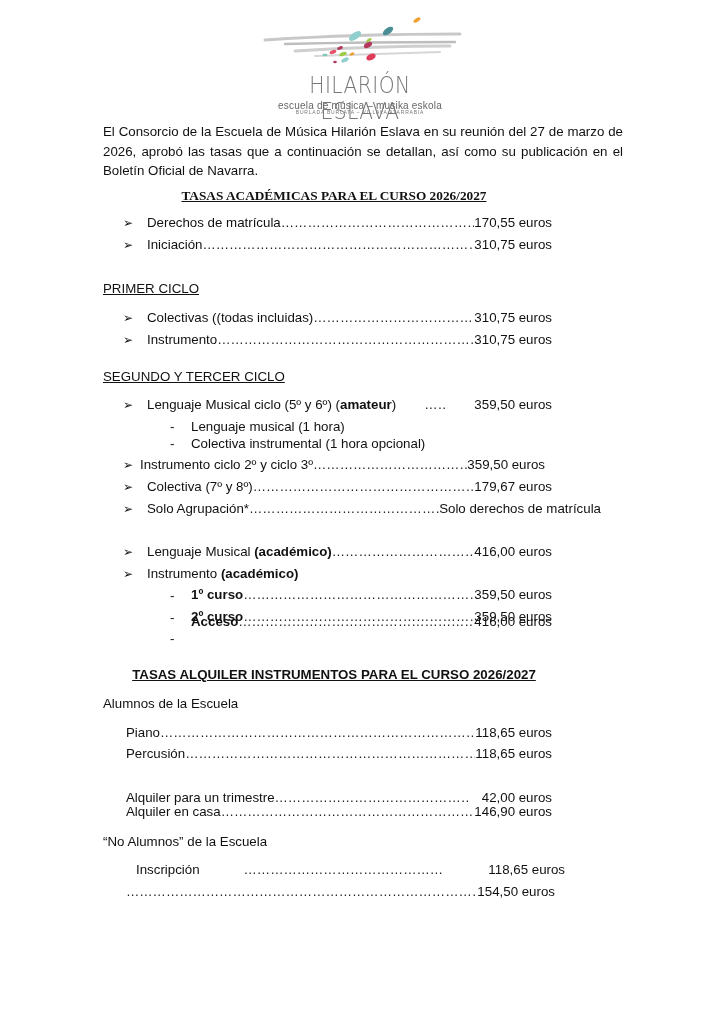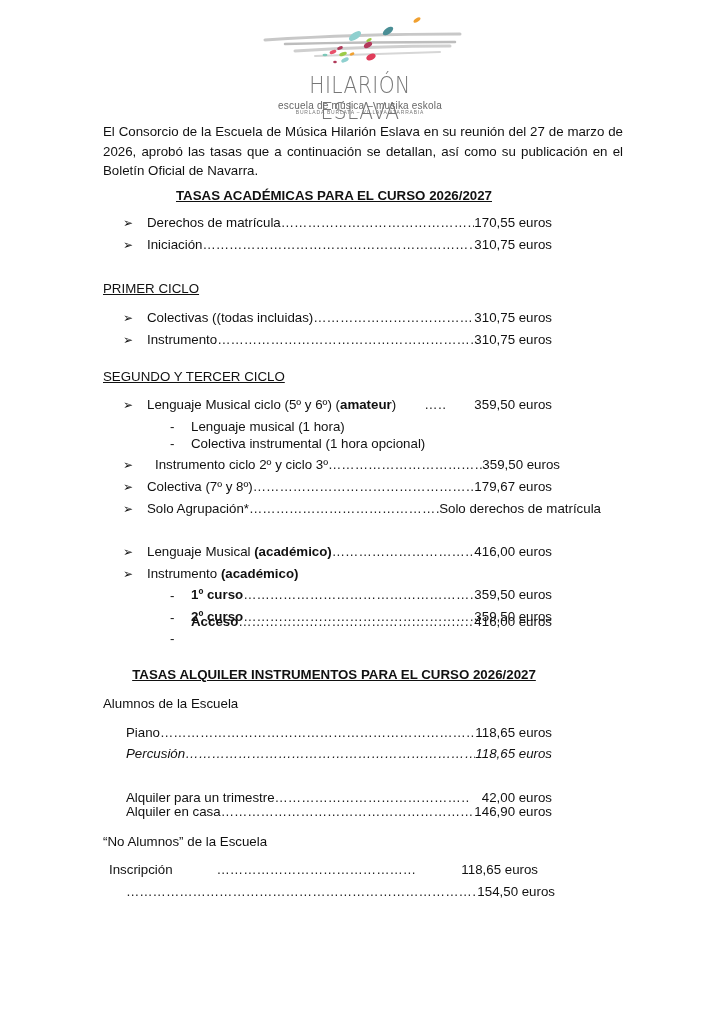--- a/index.html
+++ b/index.html
@@ -53,21 +53,21 @@
     <ellipse cx="80" cy="50" rx="1.8" ry="1.2" fill="#b03a5a"></ellipse>
     <ellipse cx="116" cy="45" rx="5" ry="3" fill="#e03c5a" transform="rotate(-25 116 45)"></ellipse>
   </svg>
   <div class="logo-title">HILARIÓN ESLAVA</div>
   <div class="logo-sub">escuela de música – musika eskola</div>
   <div class="logo-sub2">BURLADA BURLATA – VILLAVA ATARRABIA</div>
 </div>
 
 <div class="p" style="top:122px;">El Consorcio de la Escuela de Música Hilarión Eslava en su reunión del 27 de marzo de 2026, aprobó las tasas que a continuación se detallan, así como su publicación en el Boletín Oficial de Navarra.</div>
 
-<div class="heading" style="top:188px; left:0; width:668px;">TASAS ACADÉMICAS PARA EL CURSO 2026/2027</div>
+<div class="heading" style="top:188px; left:0; width:668px;font-family:Liberation Serif, serif;">TASAS ACADÉMICAS PARA EL CURSO 2026/2027</div>
 
 <span class="bullet" style="top:216px;">➢</span>
 <div class="row" style="top:215px; left:147px; width:405px;">
   <span class="lbl">Derechos de matrícula</span>
   <span class="dots">…………………………………………………………………………………………………………</span>
   <span class="val">170,55 euros</span>
 </div>
 <span class="bullet" style="top:238px;">➢</span>
 <div class="row" style="top:237px; left:147px; width:405px;">
   <span class="lbl">Iniciación </span>
@@ -95,21 +95,21 @@
   <span class="lbl"><span>Lenguaje Musical ciclo (5º y 6º) (</span><b>amateur</b><span>)</span></span>
   <span class="dots">…………………………………………………………………………………………………………</span>
   <span class="val"> 359,50 euros</span>
 </div>
 <span class="dash" style="top:419px;">-</span>
 <div class="plain" style="top:419px; left:191px;">Lenguaje musical (1 hora)</div>
 <span class="dash" style="top:436px;">-</span>
 <div class="plain" style="top:436px; left:191px;">Colectiva instrumental (1 hora opcional)</div>
 
 <span class="bullet" style="top:458px;">➢</span>
-<div class="row" style="top:457px; left:155px; width:405px;">
+<div class="row" style="top:457px; left:140px; width:405px;">
   <span class="lbl">Instrumento ciclo 2º y ciclo 3º</span>
   <span class="dots">…………………………………………………………………………………………………………</span>
   <span class="val"> 359,50 euros</span>
 </div>
 <span class="bullet" style="top:480px;">➢</span>
 <div class="row" style="top:479px; left:147px; width:405px;">
   <span class="lbl">Colectiva (7º y 8º) </span>
   <span class="dots">…………………………………………………………………………………………………………</span>
   <span class="val">179,67 euros</span>
 </div>
@@ -151,38 +151,38 @@
 </div>
 
 <div class="heading" style="top:667px;">TASAS ALQUILER INSTRUMENTOS PARA EL CURSO 2026/2027</div>
 
 <div class="plain" style="top:696px;">Alumnos de la Escuela</div>
 <div class="row" style="top:725px; left:126px; width:426px;">
   <span class="lbl">Piano</span>
   <span class="dots">…………………………………………………………………………………………………………</span>
   <span class="val"> 118,65 euros</span>
 </div>
-<div class="row" style="top:746px; left:126px; width:426px;font-style:italic;">
+<div class="row" style="top:746px; left:126px; width:426px;">
   <span class="lbl">Percusión</span>
   <span class="dots">…………………………………………………………………………………………………………</span>
   <span class="val"> 118,65 euros</span>
 </div>
 <div class="row" style="top:804px; left:126px; width:426px;">
   <span class="lbl">Alquiler en casa</span>
   <span class="dots">…………………………………………………………………………………………………………</span>
   <span class="val"> 146,90 euros</span>
 </div>
 <div class="row" style="top:790px; left:126px; width:426px;">
   <span class="lbl">Alquiler para un trimestre</span>
   <span class="dots">…………………………………………………………………………………………………………</span>
   <span class="val" style="white-space:pre;">   42,00 euros</span>
 </div>
 
 <div class="plain" style="top:834px;">“No Alumnos” de la Escuela</div>
-<div class="row" style="top:862px; left:109px; width:429px;gap:44px;">
+<div class="row" style="top:862px; left:136px; width:429px;gap:44px;">
   <span class="lbl">Inscripción</span>
   <span class="dots">…………………………………………………………………………………………………………</span>
   <span class="val"> 118,65 euros</span>
 </div>
 <div class="row" style="top:884px; left:126px; width:429px;">
   <span class="dots">…………………………………………………………………………………………………………</span>
   <span class="val"> 154,50 euros</span>
 </div>
 
 </body></html>

